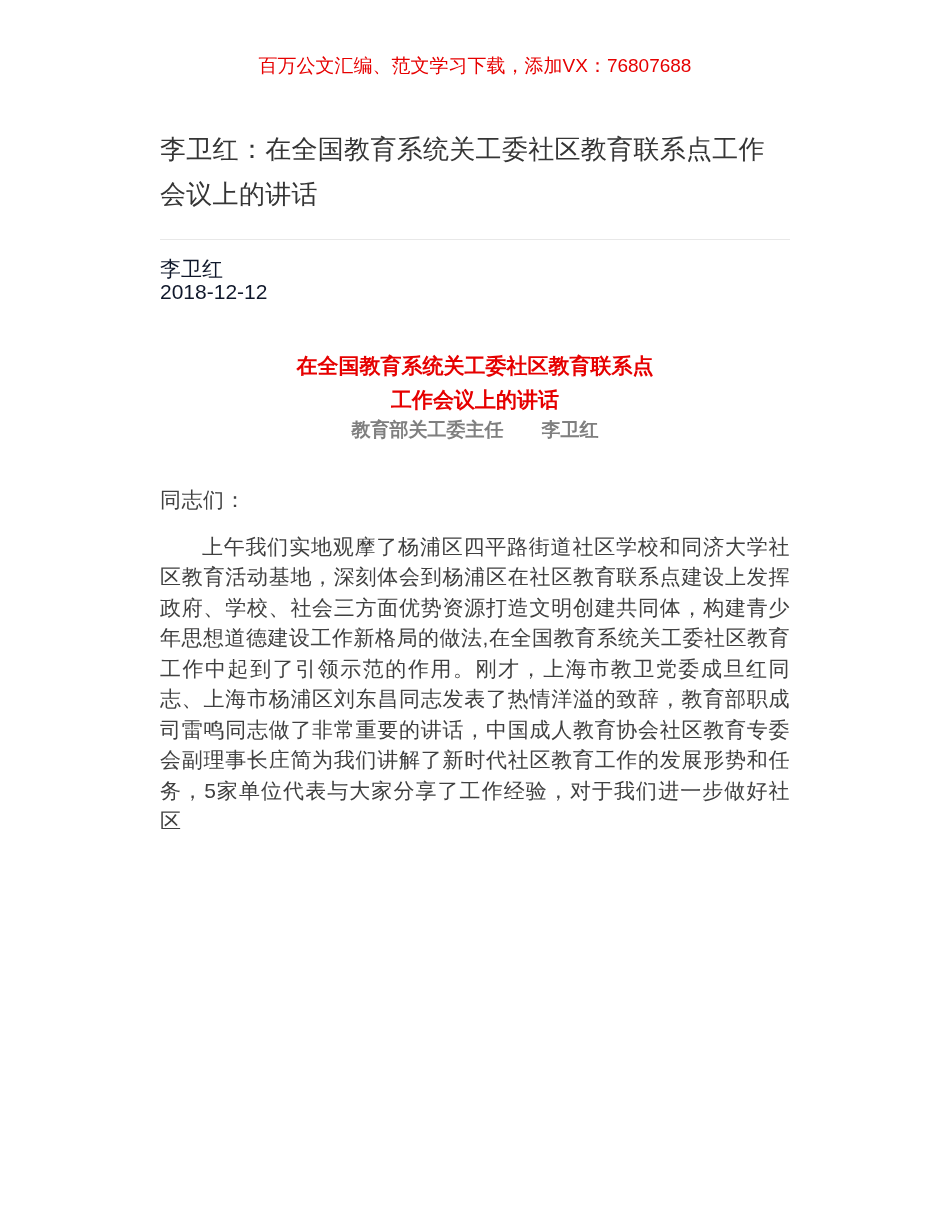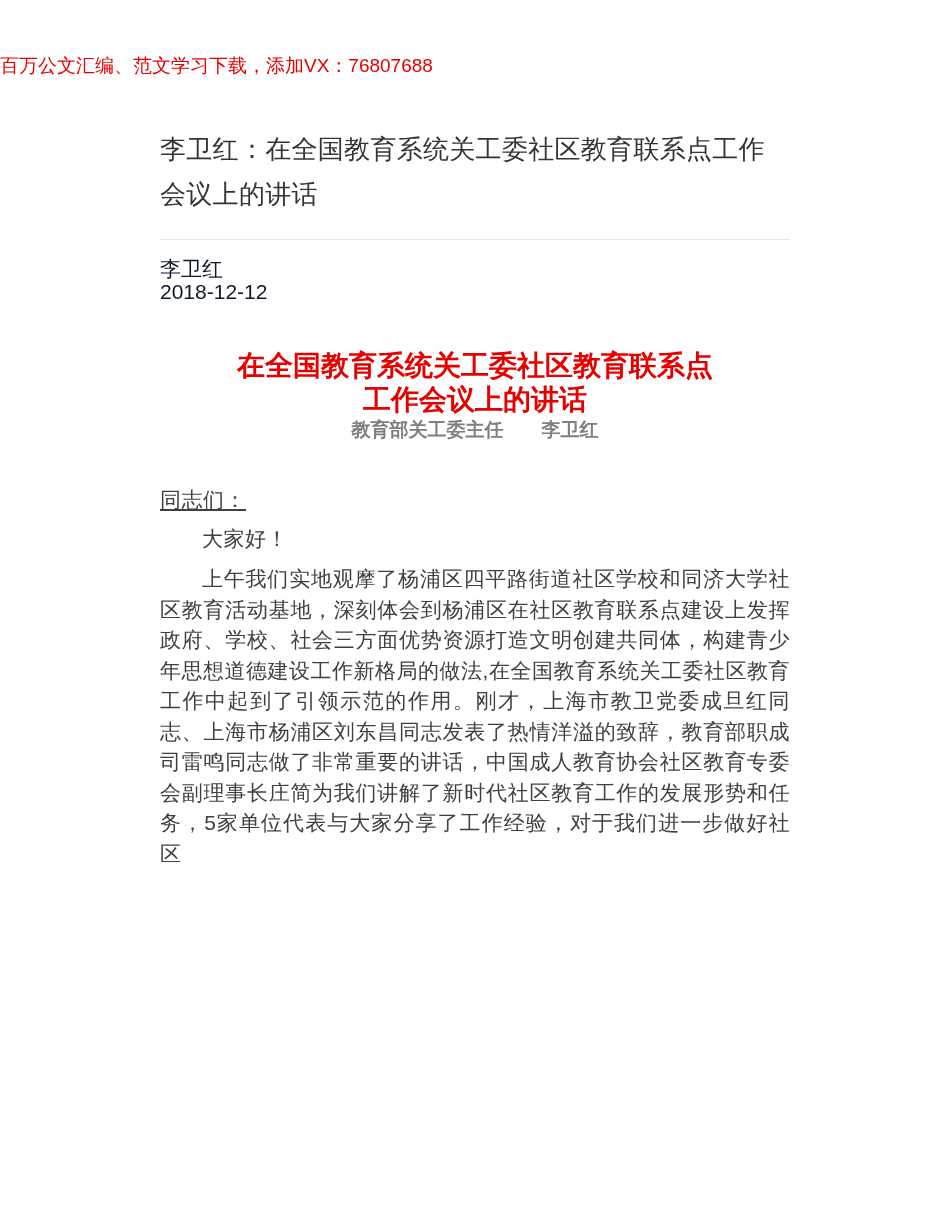--- a/index.html
+++ b/index.html
@@ -6,21 +6,21 @@
     html, body { margin: 0; padding: 0; }
     body {
       width: 950px;
       height: 1230px;
       background: #ffffff;
       font-family: "Liberation Sans", sans-serif;
       overflow: hidden;
     }
     .promo {
       margin-top: 54px;
-      text-align: left;
+      text-align: center;
       color: #e60000;
       font-size: 19px;
       line-height: 24px;
     }
     .content {
       width: 630px;
       margin: 0 auto;
     }
     .title {
       margin: 49px 0 0 0;
@@ -38,21 +38,21 @@
       margin-top: 17px;
       color: #0f172a;
       font-size: 21px;
       line-height: 23px;
     }
     .doc-heading {
       margin-top: 46px;
       text-align: center;
       color: #e60000;
       font-weight: bold;
-      font-size: 28px;
+      font-size: 21px;
       line-height: 34px;
     }
     .doc-byline {
       margin-top: 0;
       text-align: center;
       color: #7f7f7f;
       font-weight: bold;
       font-size: 19px;
       line-height: 26px;
     }
@@ -63,22 +63,21 @@
       line-height: 30.5px;
       text-align: justify;
       letter-spacing: 0.5px;
     }
     .doc-body p {
       margin: 0 0 10px 0;
       text-indent: 2em;
     }
     .doc-body p.flush {
       text-indent: 0;
-      margin-bottom: 8px;
-      text-decoration: underline;
+      margin-bottom: 16px;
     }
   </style>
 </head>
 <body>
 
 <div>
 
   <div class="promo">百万公文汇编、范文学习下载，添加VX：76807688</div>
 
   <div class="content">
@@ -94,18 +93,17 @@
 
     <div class="doc-heading">
       <div>在全国教育系统关工委社区教育联系点</div>
       <div>工作会议上的讲话</div>
     </div>
 
     <div class="doc-byline">教育部关工委主任　　李卫红</div>
 
     <div class="doc-body">
       <p class="flush">同志们：</p>
-      <p>大家好！</p>
       <p>上午我们实地观摩了杨浦区四平路街道社区学校和同济大学社区教育活动基地，深刻体会到杨浦区在社区教育联系点建设上发挥政府、学校、社会三方面优势资源打造文明创建共同体，构建青少年思想道德建设工作新格局的做法,在全国教育系统关工委社区教育工作中起到了引领示范的作用。刚才，上海市教卫党委成旦红同志、上海市杨浦区刘东昌同志发表了热情洋溢的致辞，教育部职成司雷鸣同志做了非常重要的讲话，中国成人教育协会社区教育专委会副理事长庄简为我们讲解了新时代社区教育工作的发展形势和任务，5家单位代表与大家分享了工作经验，对于我们进一步做好社区</p>
     </div>
 
   </div>
 </div>
 
 </body></html>

